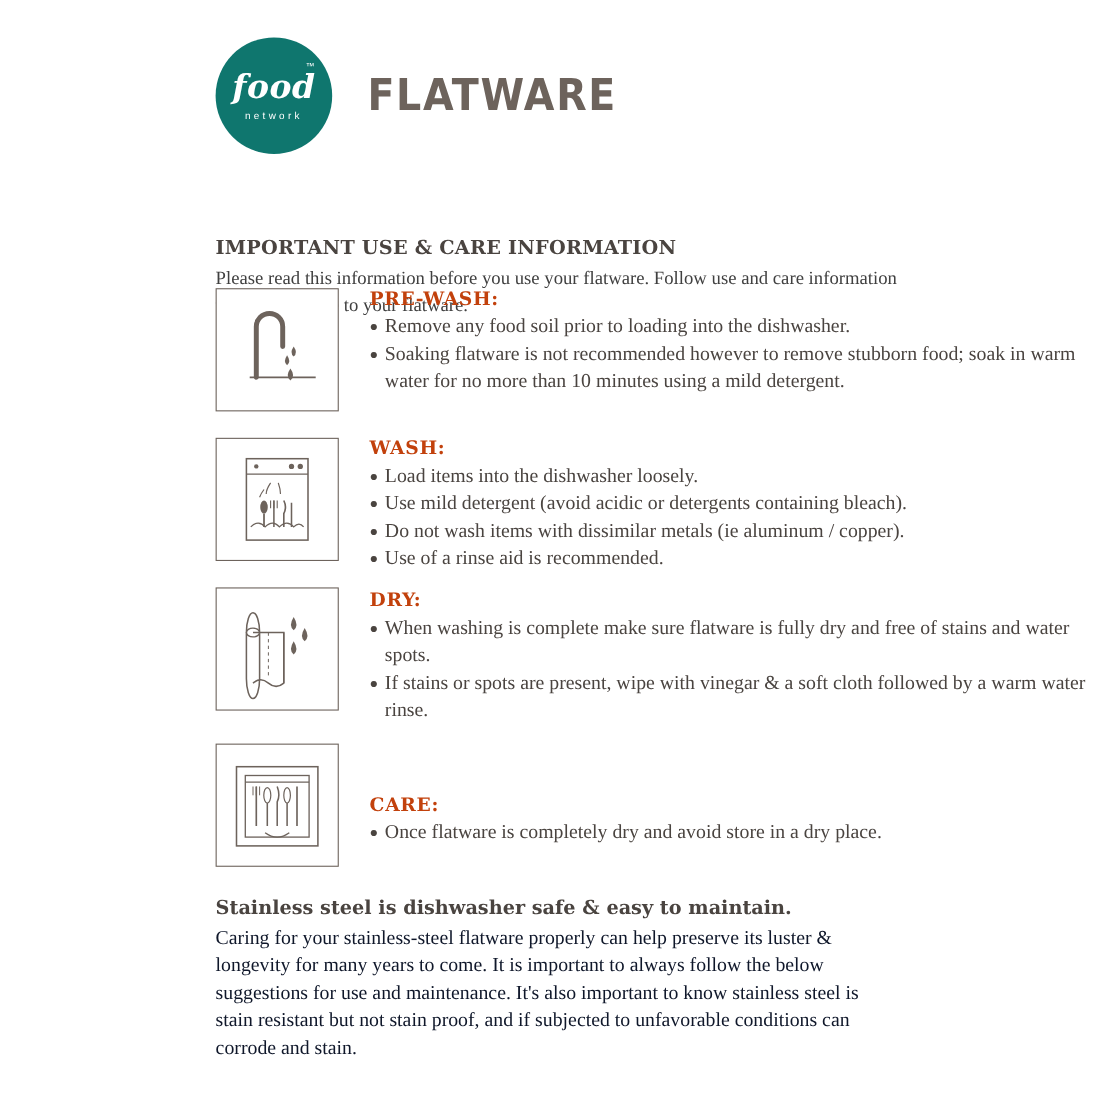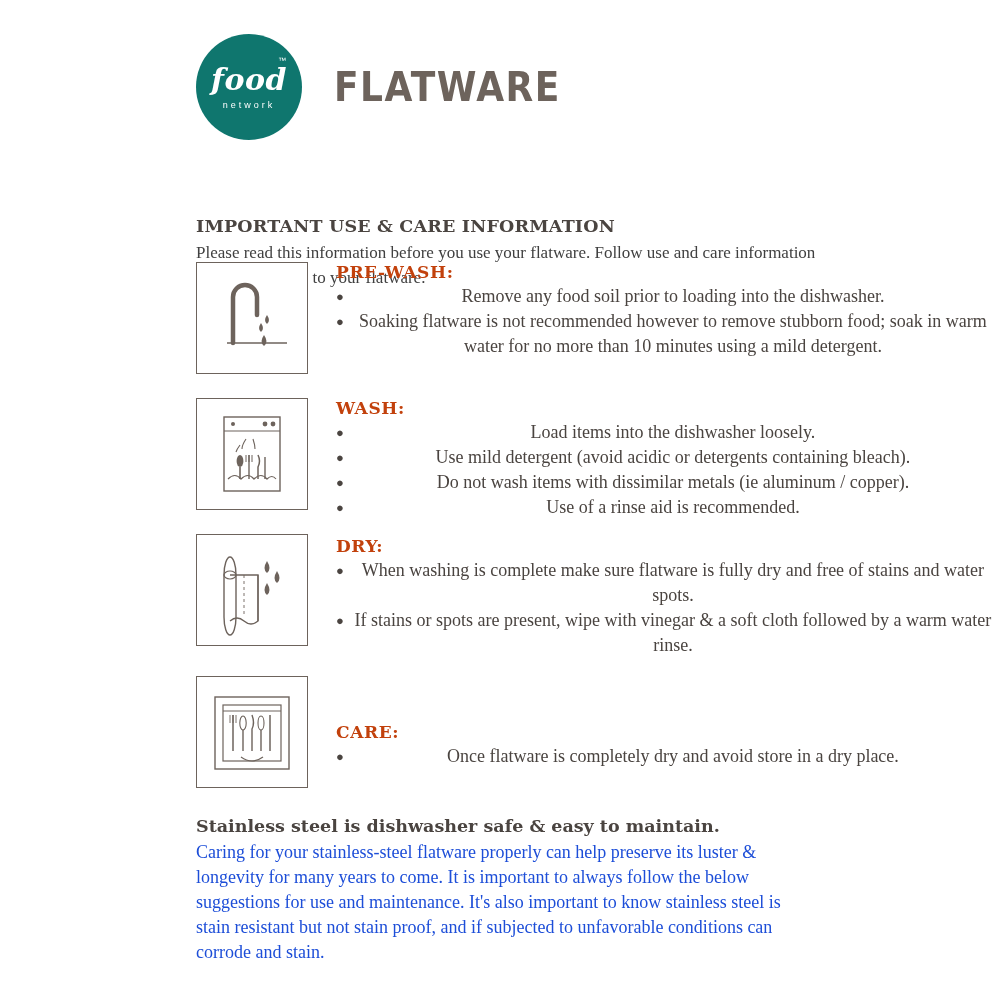--- a/index.html
+++ b/index.html
@@ -138,40 +138,40 @@
     line-height: 25px;
     color: #4a4440;
     display: flex;
   }
   .bullet-dot {
     flex: 0 0 auto;
     margin-right: 6px;
     font-size: 13px;
     line-height: 25px;
   }
-  .bullet-text { flex: 1 1 auto; text-align: center; }
+  .bullet-text { flex: 1 1 auto; }
 
   
   .footer {
     position: absolute;
     left: 196px;
     top: 816px;
     width: 610px;
   }
   .footer-title {
     font-family: "DejaVu Serif", serif;
     font-weight: bold;
     font-size: 17.5px;
     color: #4a4440;
     margin: 0 0 4px 0;
   }
   .footer-body {
     font-size: 18px;
     line-height: 25px;
-    color: #1d4ed8;
+    color: #0f172a;
     margin: 0;
   }
 
   svg { display: block; }
 </style>
 </head>
 <body>
 
 <div class="page">
 

